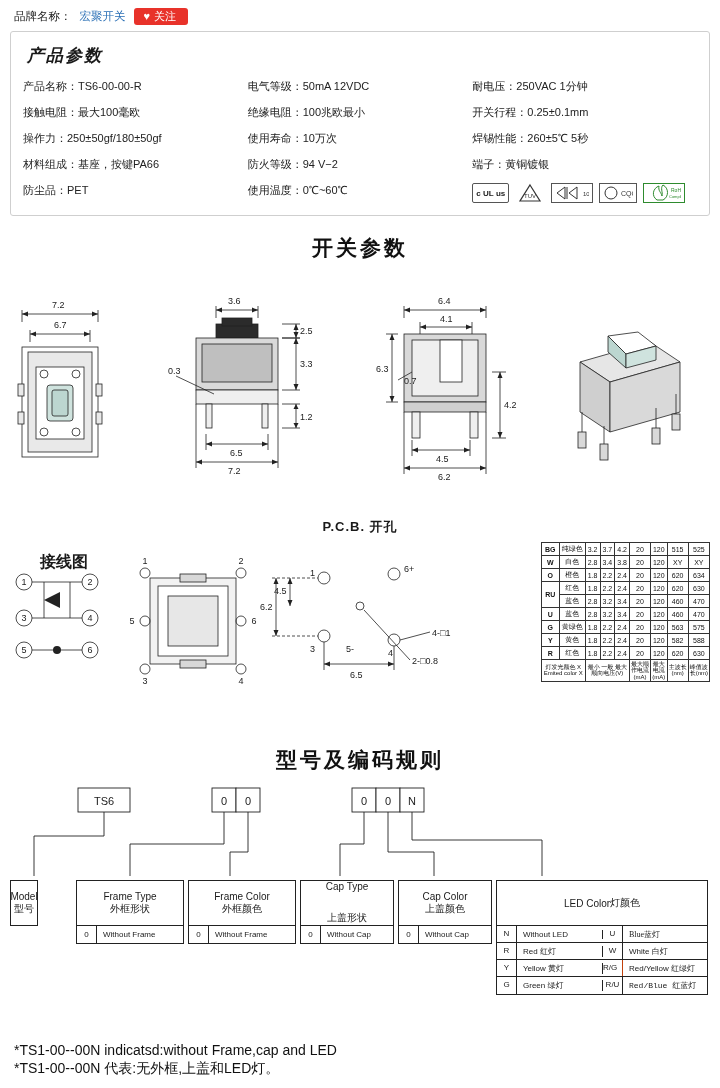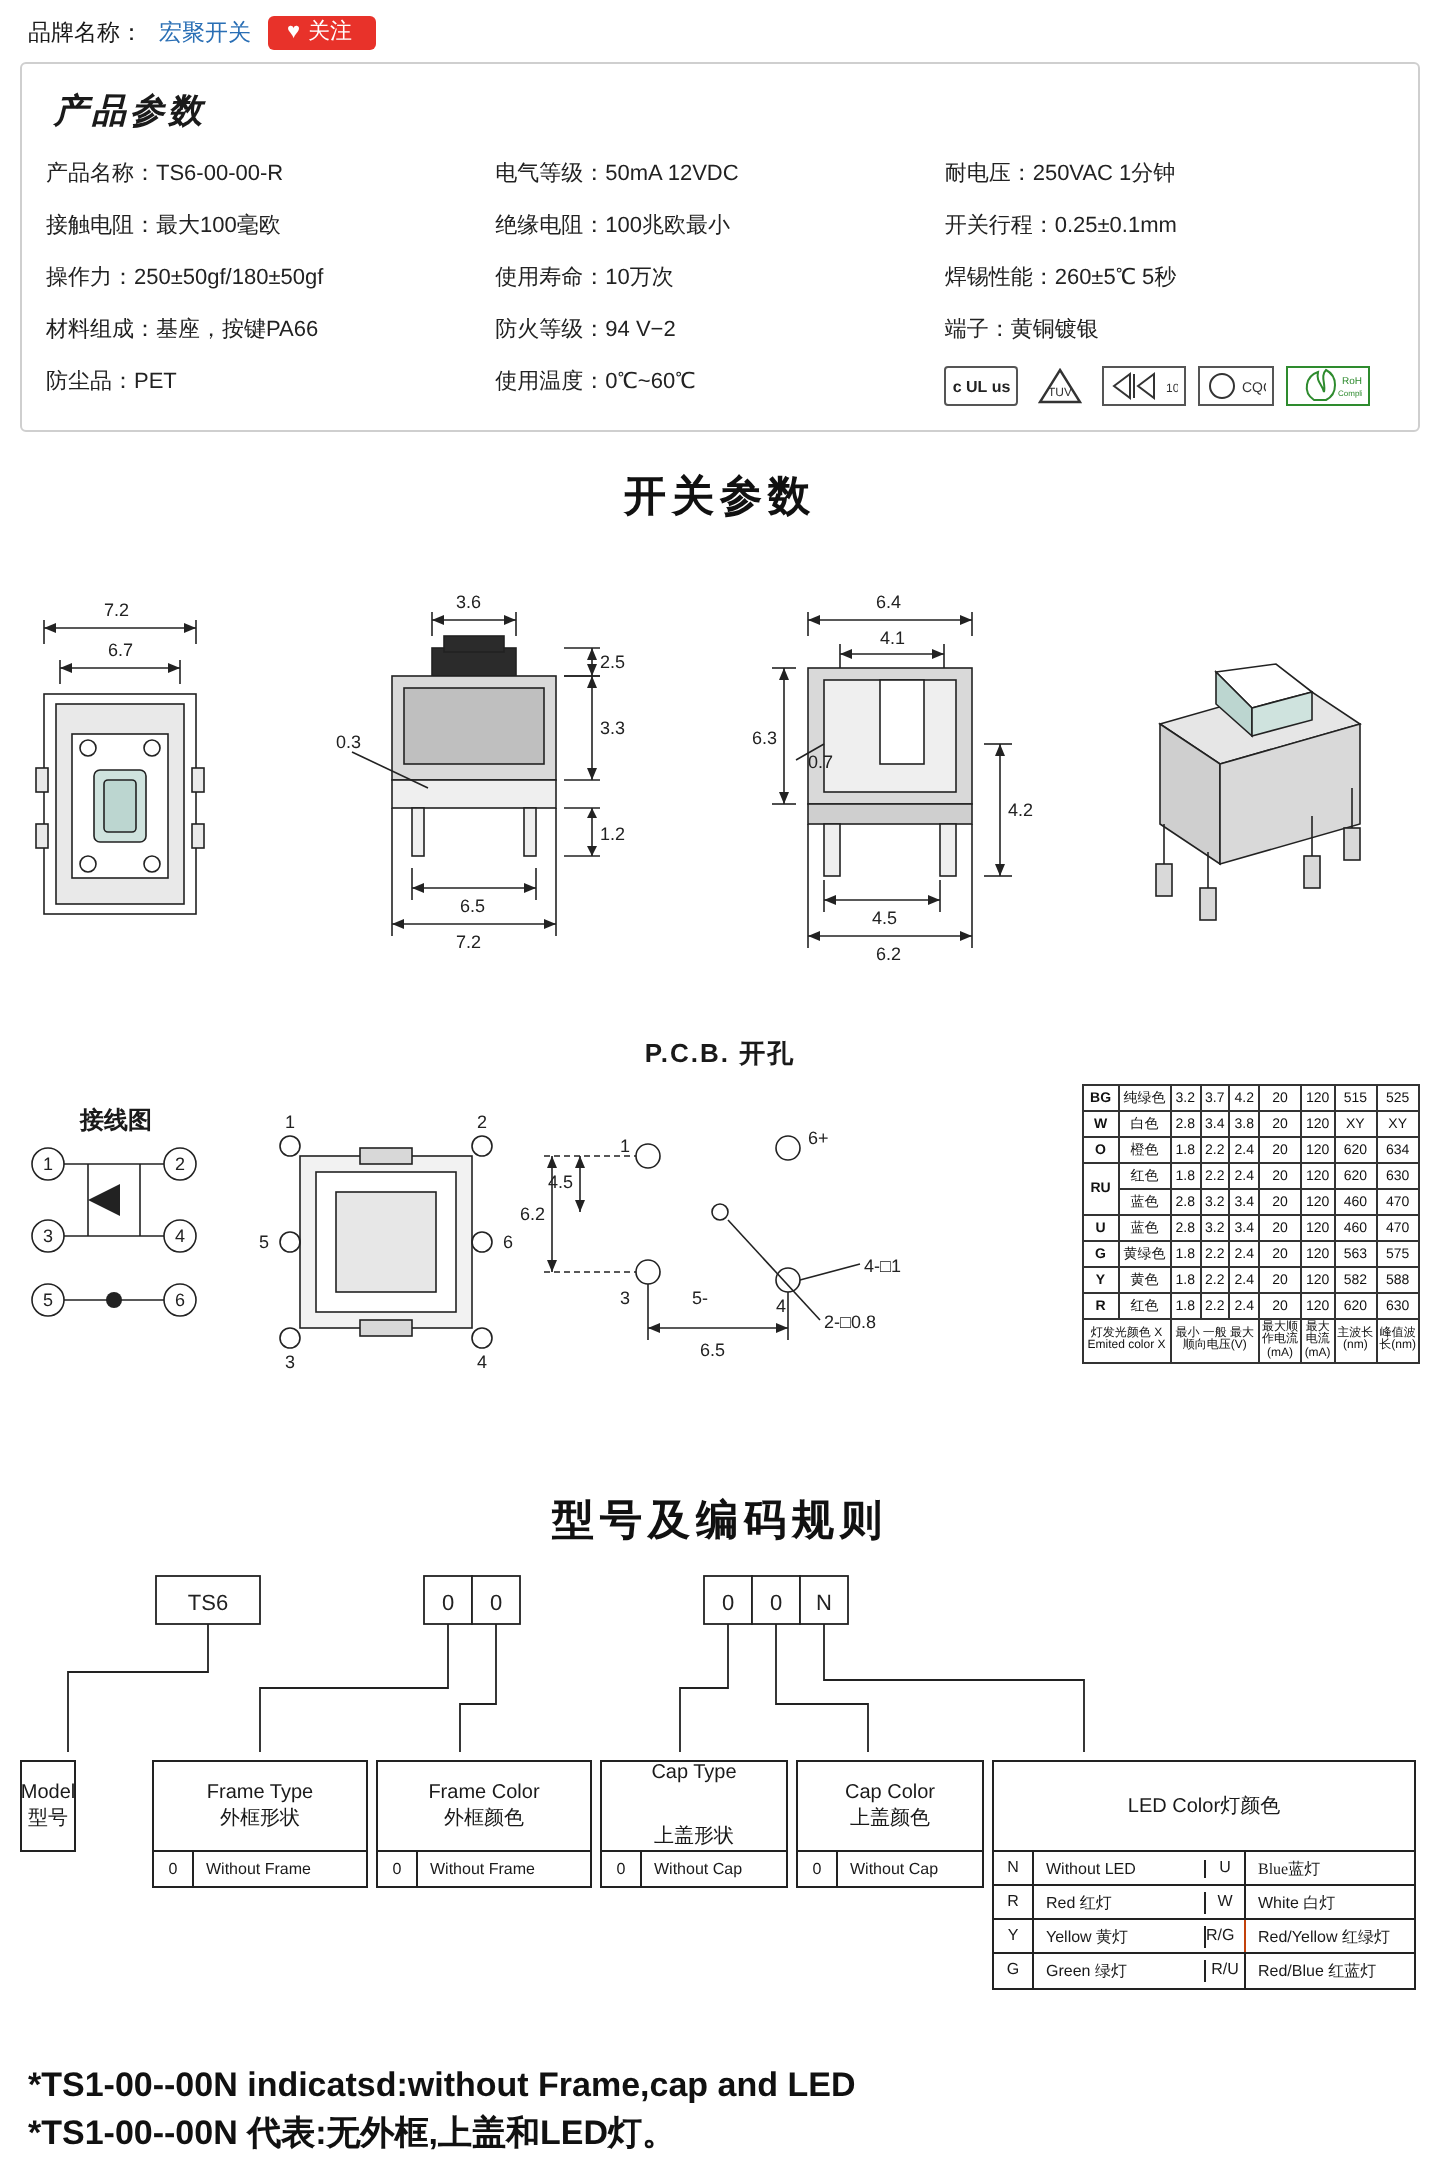--- a/index.html
+++ b/index.html
@@ -103,21 +103,21 @@
     text-align:center;
     height:12px;
     white-space:nowrap;
   }
   .led-table td.lbl{ text-align:center; width:18px; font-weight:bold;}
   .led-table tr.foot td{ font-size:6px; line-height:1.05; padding:1px; }
 
   
   .coding-area{ position:relative; height:300px; }
   .note{
-    font-size:17px; margin:2px 16px 0 14px; color:#111;font-weight:bold;
+    font-size:14px; margin:2px 16px 0 14px; color:#111;
   }
   .notes-wrap{ position:absolute; left:0; bottom:6px; }
 
   .box-label{ font-size:10px; }
 </style>
 </head>
 <body>
 
 <div class="brand-bar">
   <span>品牌名称：</span>
@@ -422,21 +422,21 @@
         <line x1="24" y1="82" x2="24" y2="110"></line>
         <line x1="94" y1="86" x2="94" y2="110"></line>
         <line x1="24" y1="104" x2="94" y2="104"></line>
         <polygon points="24,104 30,101.5 30,106.5" fill="#222" stroke="none"></polygon>
         <polygon points="94,104 88,101.5 88,106.5" fill="#222" stroke="none"></polygon>
         <text x="50" y="118" fill="#222" stroke="none">6.5</text>
       </g>
     </g>
   </svg>
 
-  <div style="position:absolute; left:40px; top:14px; font-weight:bold; font-size:12px;">接线图</div>
+  <div style="position:absolute; left:40px; top:14px; font-weight:bold; font-size:16px;">接线图</div>
 
   <table class="led-table">
     <tbody>
       <tr>
         <td class="lbl">BG</td>
         <td>纯绿色</td>
         <td>3.2</td>
         <td>3.7</td>
         <td>4.2</td>
         <td>20</td>
@@ -650,21 +650,21 @@
         <div style="display:flex; height:17px; align-items:center; border-bottom:1px solid #222;">
           <div style="width:20px; text-align:center; border-right:1px solid #222; height:100%; line-height:16px;">Y</div>
           <div style="width:86px; padding-left:6px; border-right:1px solid #222;">Yellow 黄灯</div>
           <div style="width:20px; text-align:left; border-right:1px solid #c2410c; height:100%; line-height:16px;">R/G</div>
           <div style="flex:1; padding-left:6px;">Red/Yellow 红绿灯</div>
         </div>
         <div style="display:flex; height:17px; align-items:center;">
           <div style="width:20px; text-align:center; border-right:1px solid #222; height:100%; line-height:16px;">G</div>
           <div style="width:86px; padding-left:6px; border-right:1px solid #222;">Green 绿灯</div>
           <div style="width:20px; text-align:center; border-right:1px solid #222; height:100%; line-height:16px;">R/U</div>
-          <div style="flex:1; padding-left:6px;">Red/Blue 红蓝灯</div>
+          <div style="flex:1; padding-left:6px;font-family:Liberation Mono, monospace;">Red/Blue 红蓝灯</div>
         </div>
       </div>
     </div>
   </div>
 
   <div class="notes-wrap">
     <div class="note">*TS1-00--00N indicatsd:without Frame,cap and LED</div>
     <div class="note">*TS1-00--00N 代表:无外框,上盖和LED灯。</div>
   </div>
 </div>

